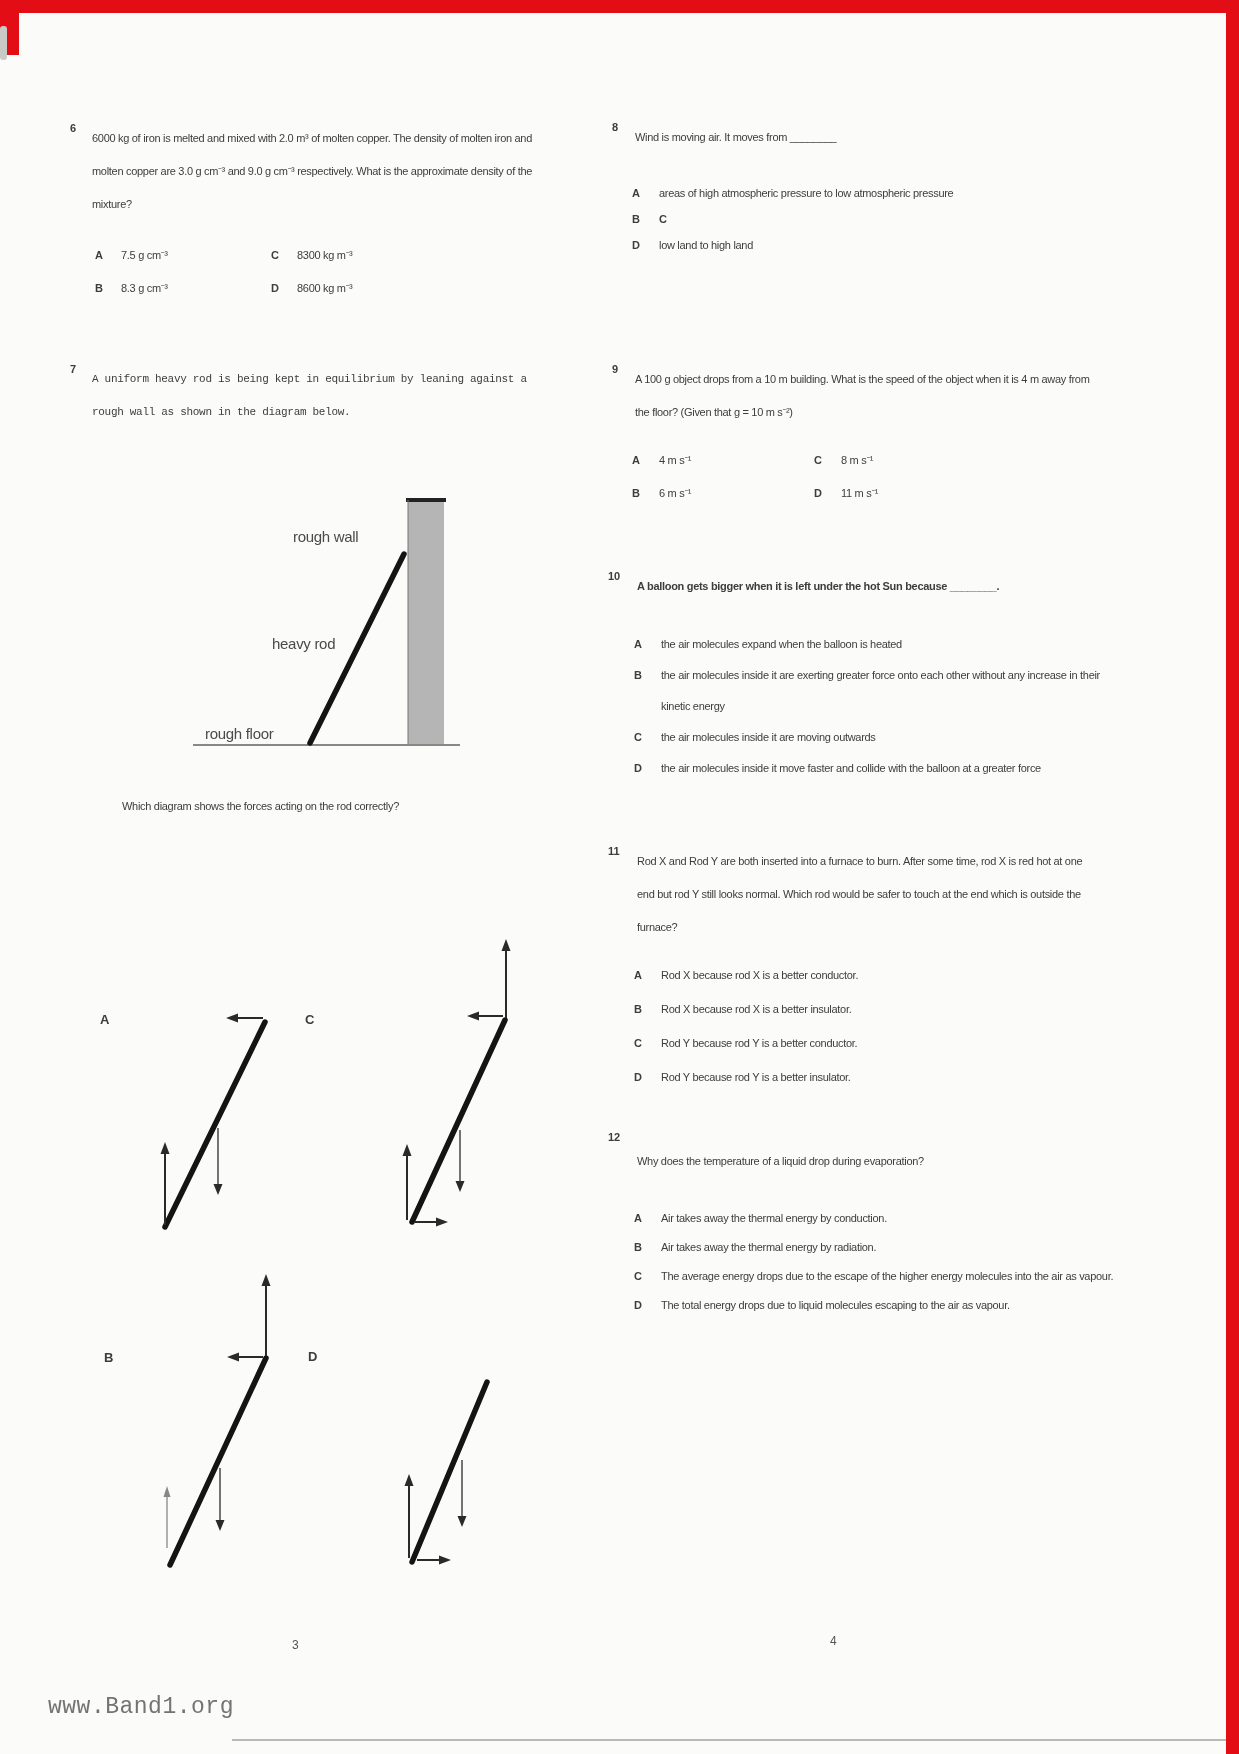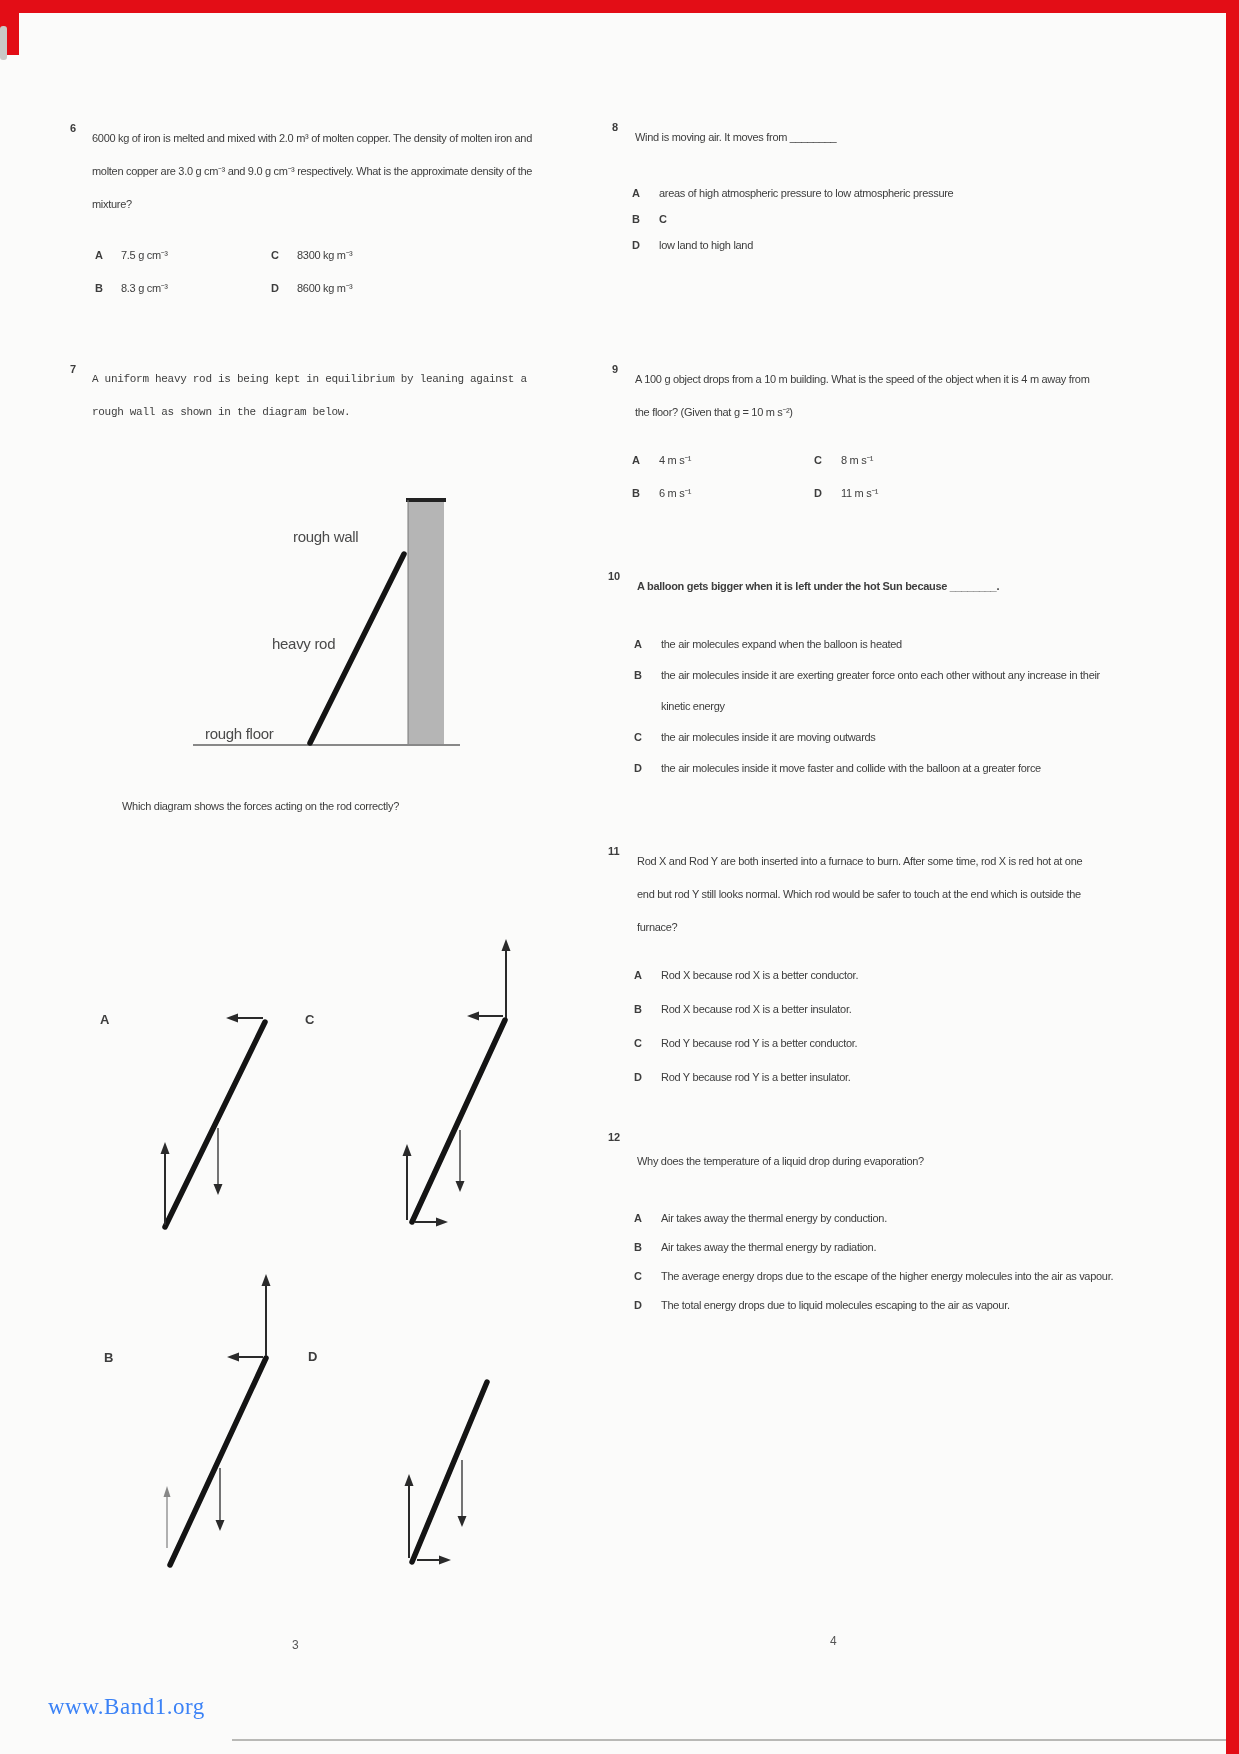--- a/index.html
+++ b/index.html
@@ -12,22 +12,22 @@
   .optgrid{position:absolute;display:grid;font-size:11px;letter-spacing:-0.3px;filter:blur(0.32px);align-items:start;}
   .optgrid .lab{font-weight:700;}
   .pagenum{position:absolute;font-size:12px;color:#555;filter:blur(0.3px);}
   .diaglabel{position:absolute;font-size:15px;letter-spacing:-0.3px;color:#4a4a4a;filter:blur(0.4px);white-space:nowrap;}
   .choiceletter{position:absolute;font-size:13px;font-weight:700;filter:blur(0.3px);}
   .border-top{position:absolute;left:0;top:0;width:1239px;height:13px;background:var(--red);}
   .border-right{position:absolute;left:1226px;top:0;width:13px;height:1754px;background:var(--red);}
   .border-corner{position:absolute;left:0;top:0;width:19px;height:55px;background:var(--red);}
   .smudge{position:absolute;left:0;top:26px;width:7px;height:34px;background:#c9c9c6;border-radius:3px;}
   .bottomline{position:absolute;left:232px;top:1739px;width:994px;height:2px;background:#b9b9b6;}
-  .watermark{position:absolute;left:48px;top:1694px;font-family:Liberation Serif, serif;
-             font-size:23px;color:#3b82f6;letter-spacing:0.5px;}
+  .watermark{position:absolute;left:48px;top:1694px;font-family:Liberation Mono, monospace;
+             font-size:23px;color:#737373;letter-spacing:0.5px;}
   svg{position:absolute;overflow:visible;}
   .rod{stroke:#141414;stroke-width:5.5;stroke-linecap:round;}
   .farrow{stroke:#2a2a2a;stroke-width:2;}
   .warrow{stroke:#3a3a3a;stroke-width:1.4;}
   .ahead{fill:#2a2a2a;stroke:none;}
   .faint{opacity:0.55;}
 </style>
 </head>
 <body>
 

